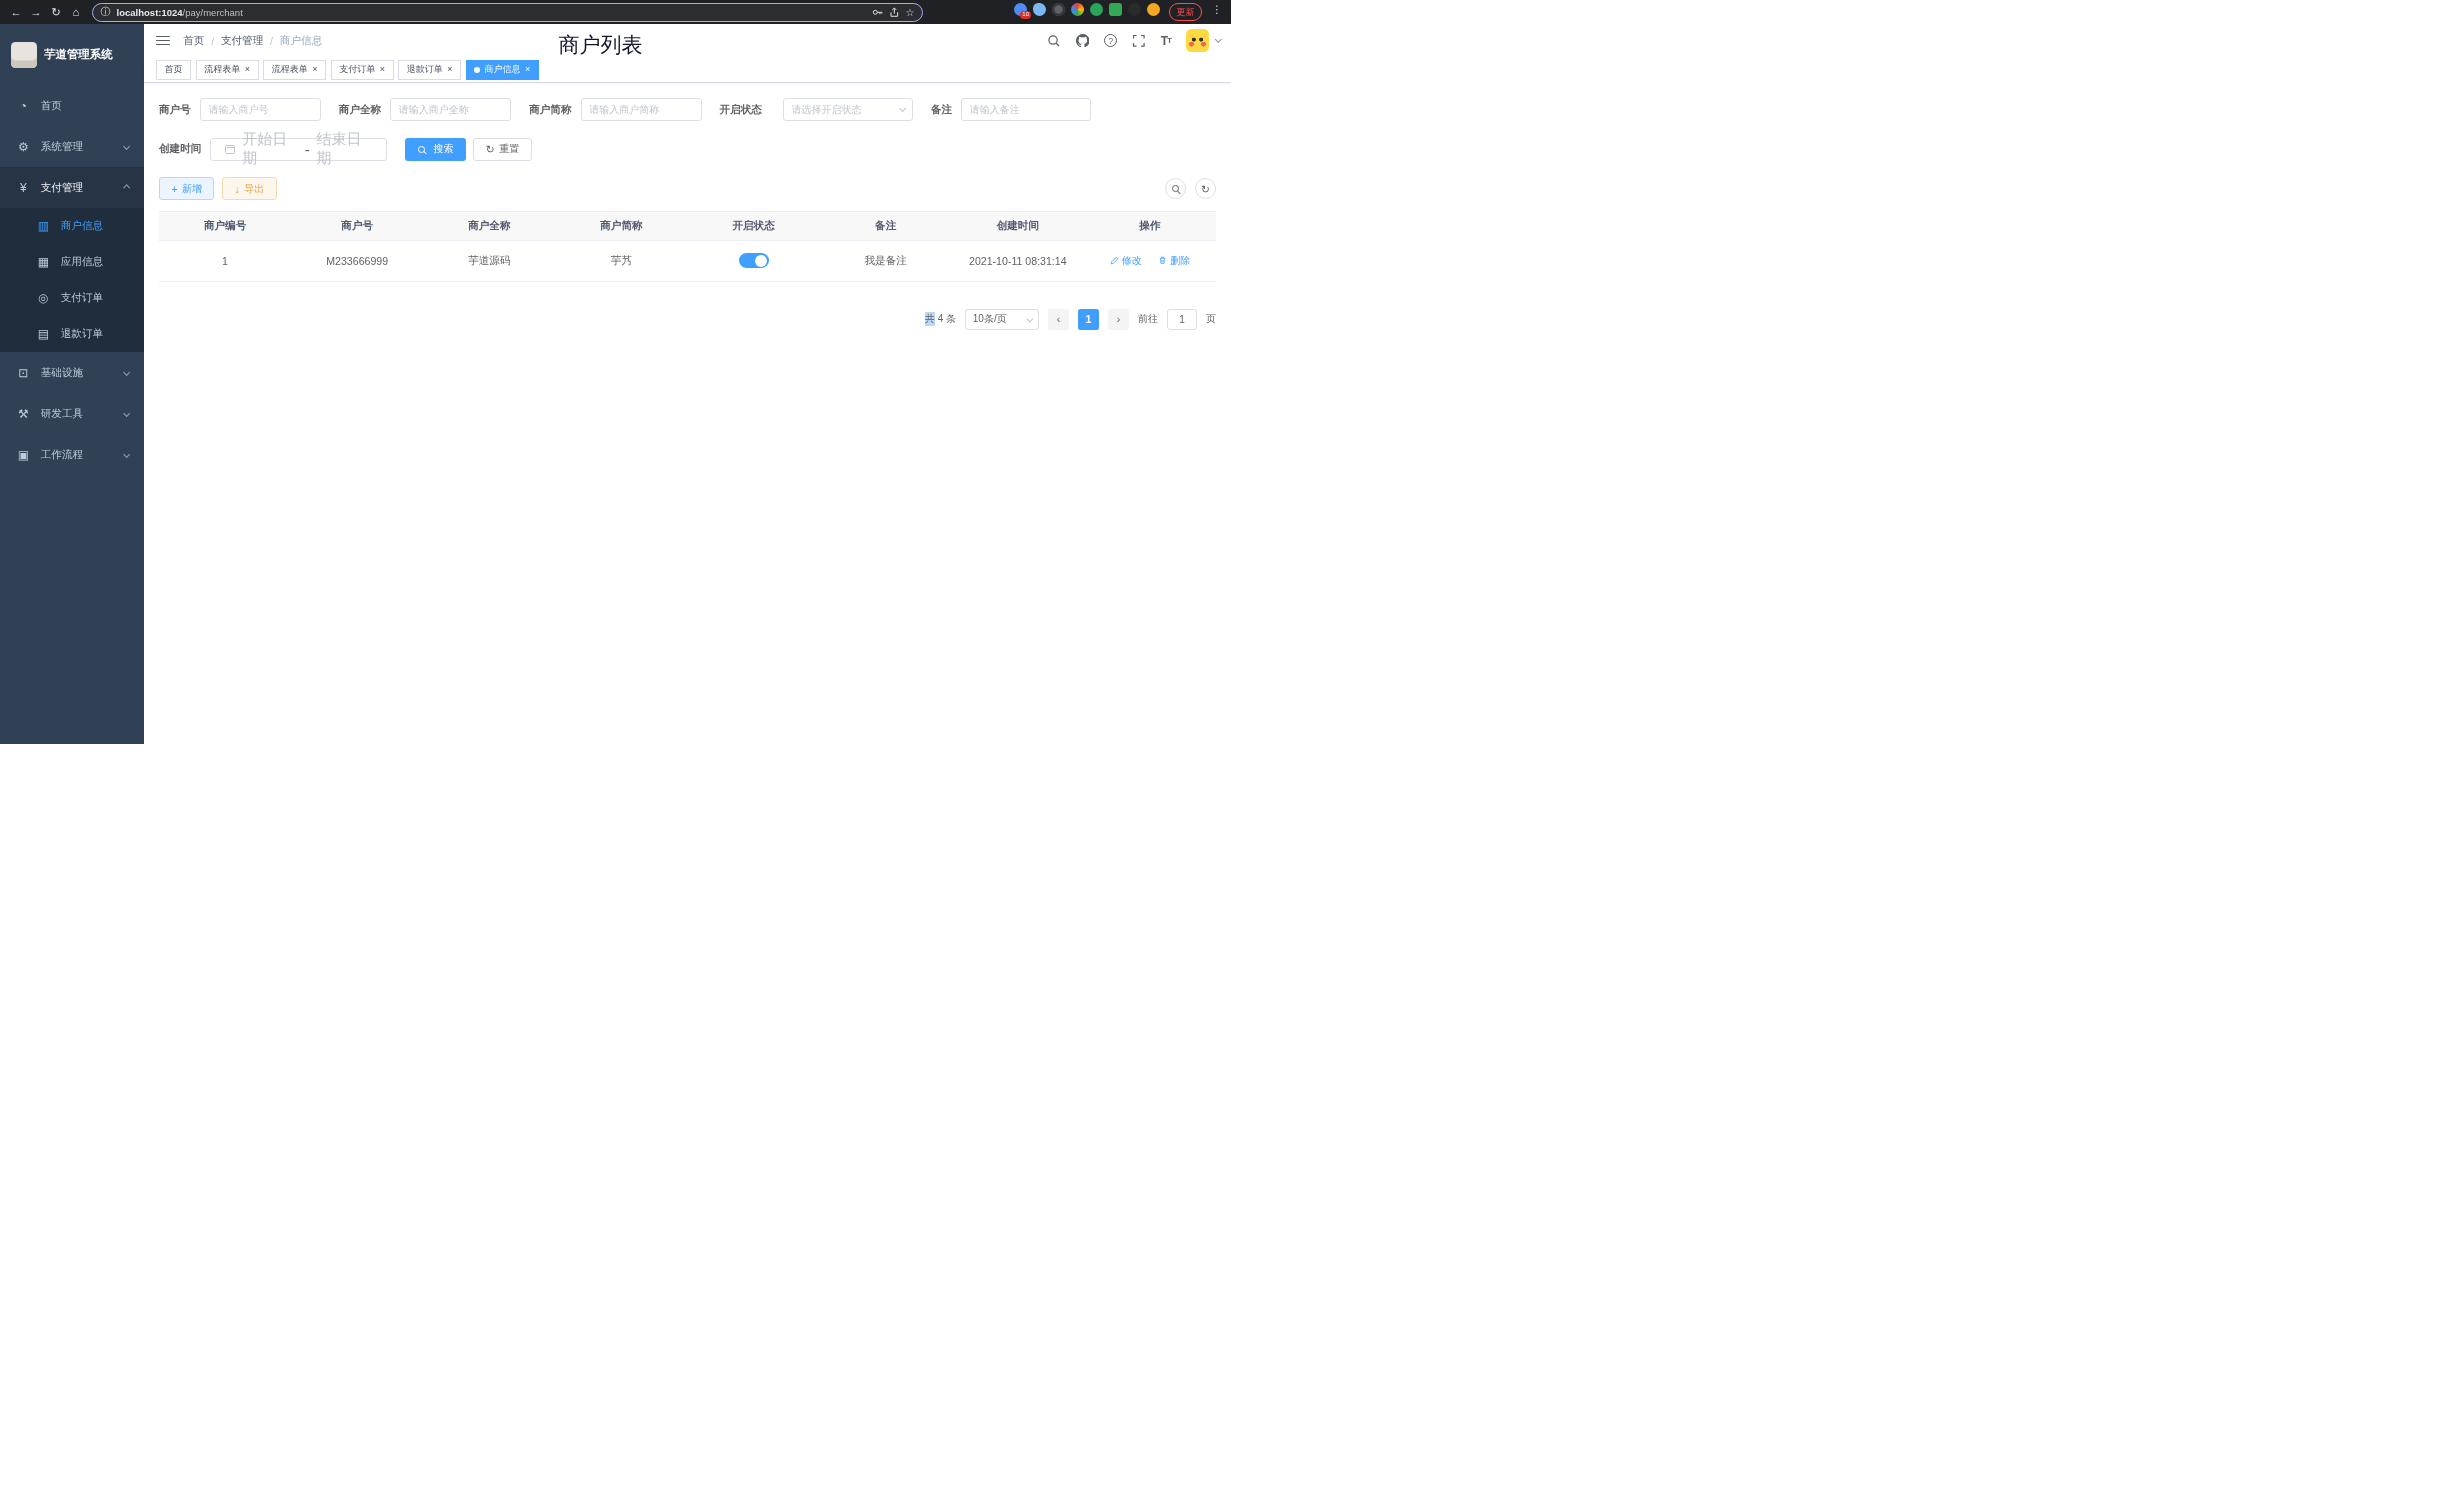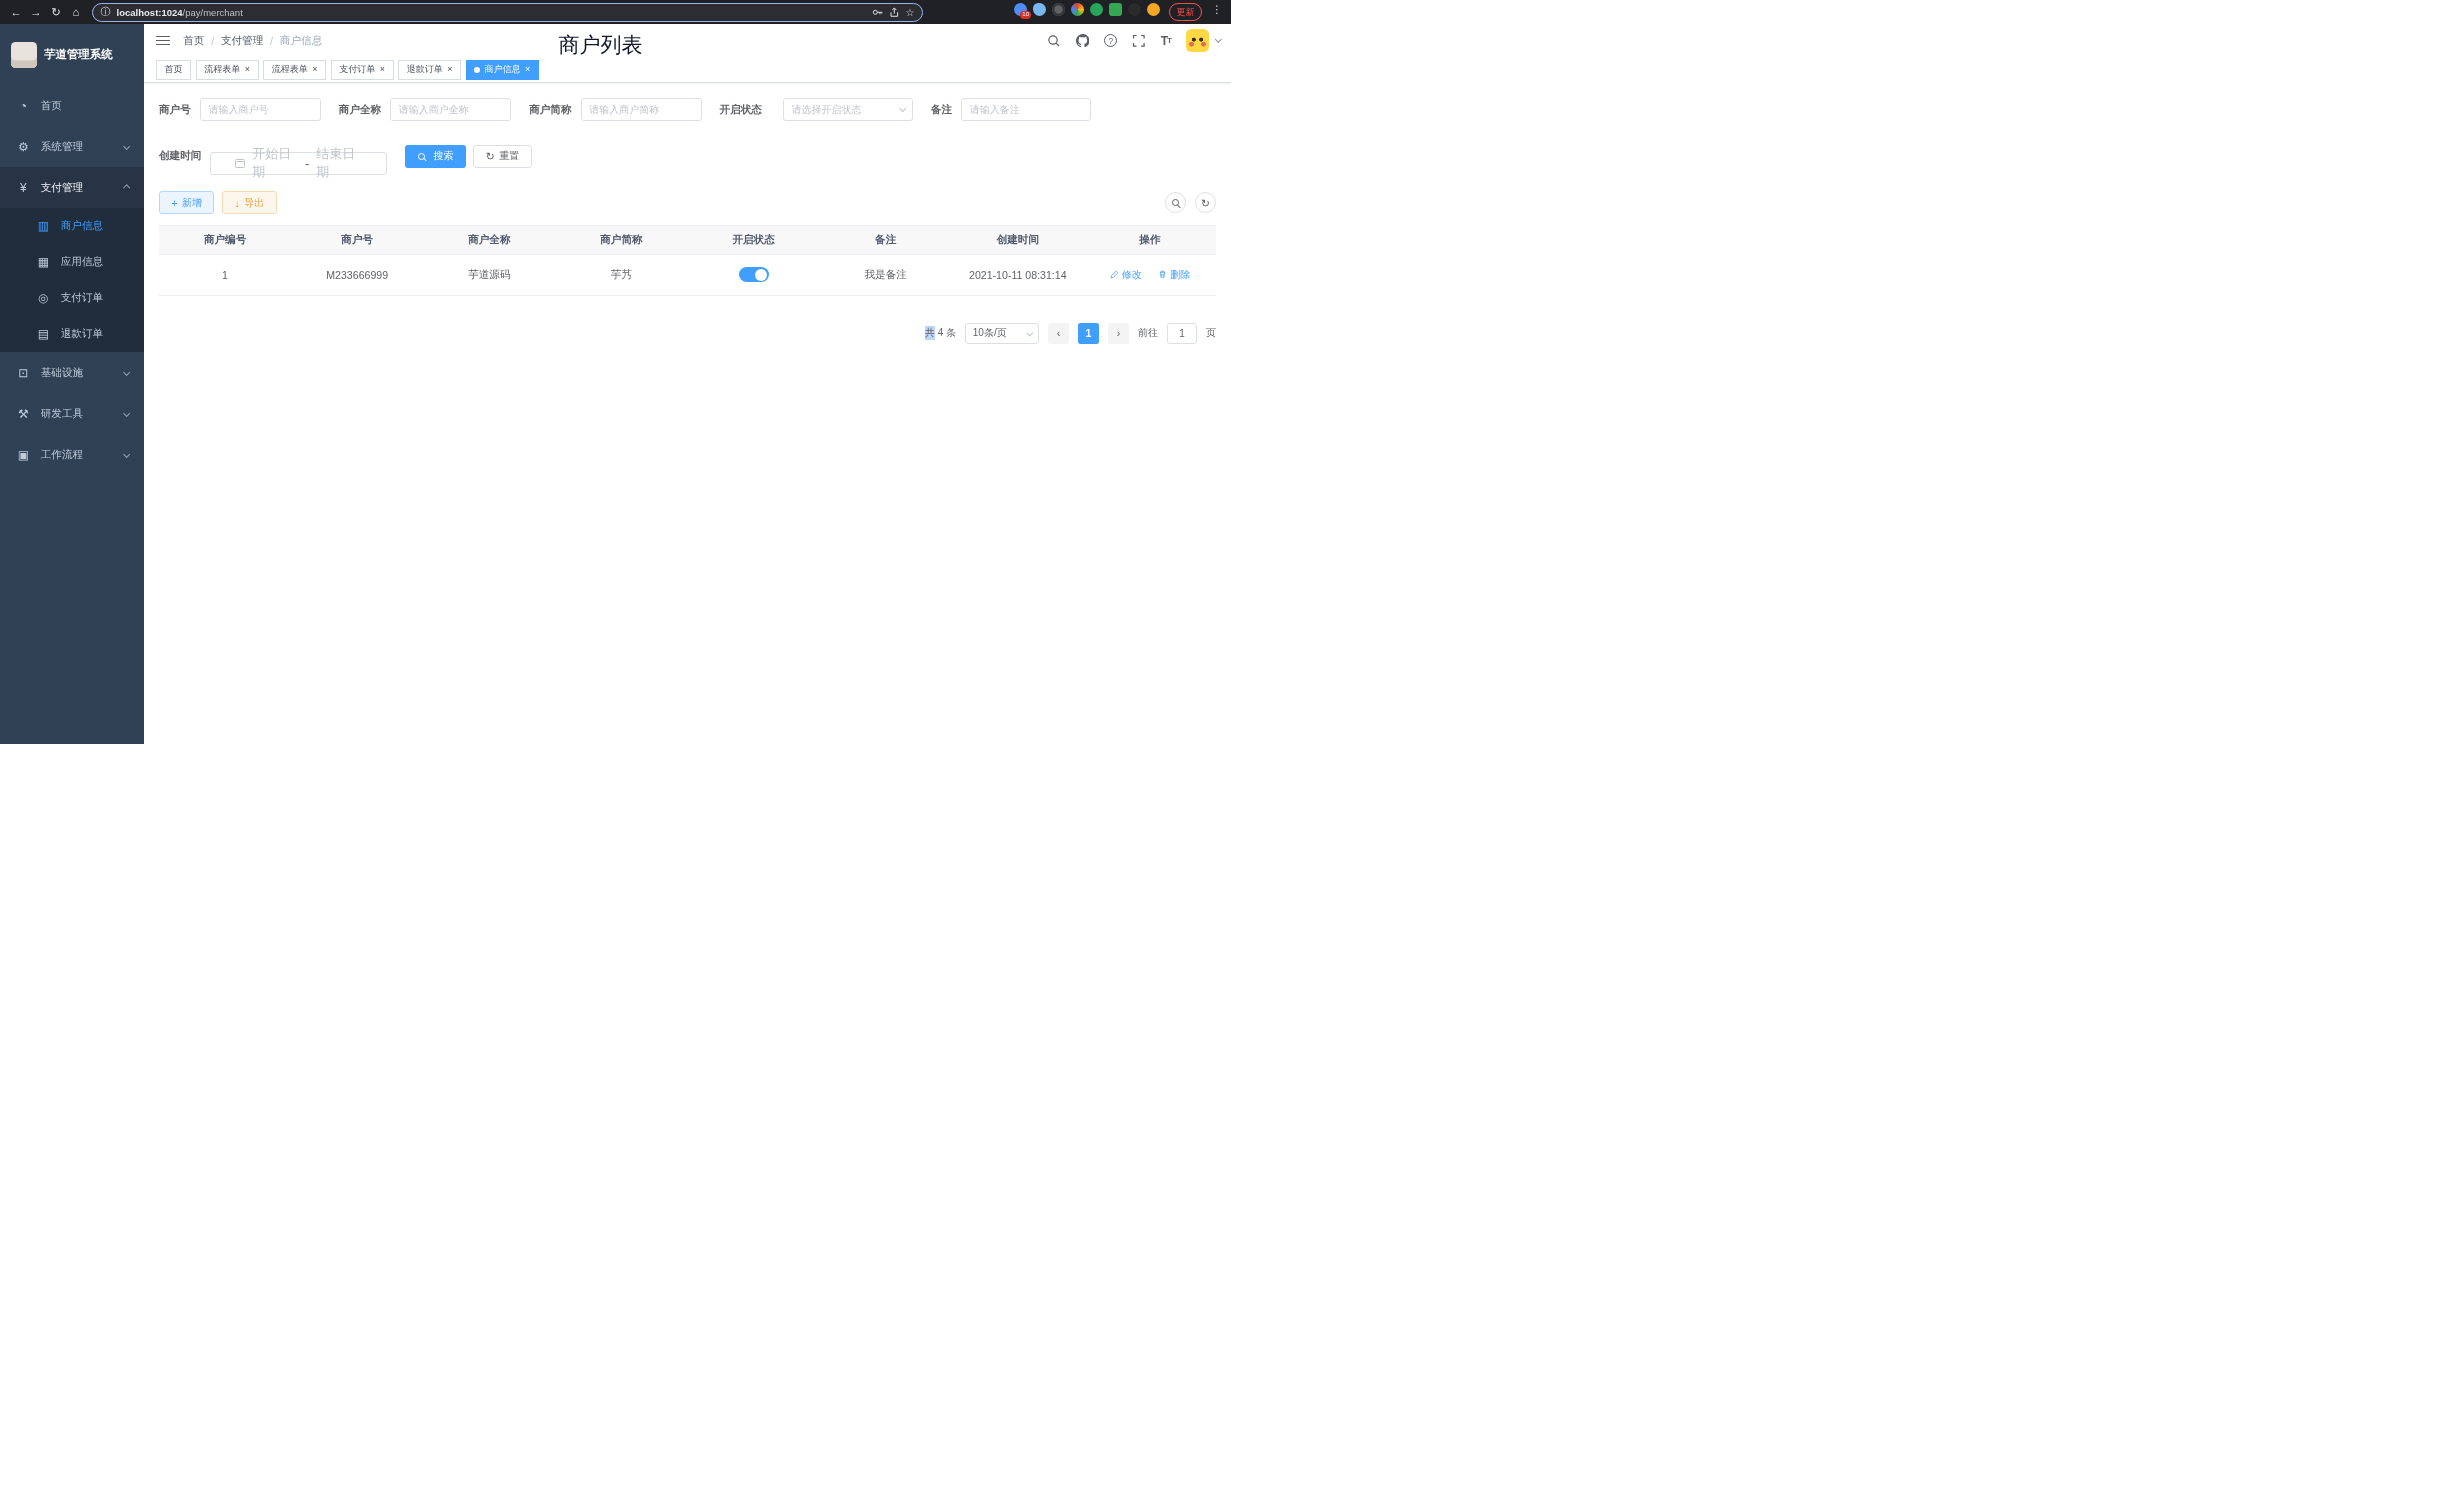--- a/index.html
+++ b/index.html
@@ -82,21 +82,21 @@
   
   .content { padding: 15px 15px 0 15px; flex: 1; }
   .filter-row { display: flex; align-items: center; gap: 18px; margin-bottom: 16.7px; }
   .f-item { display: flex; align-items: center; gap: 9px; }
   .f-label { font-size: 10.6px; color: #606266; font-weight: 700; white-space: nowrap; }
   .f-input { width: 121px; height: 23px; border: 0.8px solid #dcdfe6; border-radius: 3px; padding: 0 7.6px; font-size: 10px; color: #606266; outline: none; font-family: "Liberation Sans", sans-serif; }
   .f-input::placeholder { color: #c0c4cc; }
   .sel-wrap { position: relative; display: inline-flex; align-items: center; padding-left: 12px; }
   .sel-wrap .f-input { padding-right: 20px; }
   .sel-caret { position: absolute; right: 8.3px; width: 5.3px; height: 5.3px; border-right: 1.1px solid #c0c4cc; border-bottom: 1.1px solid #c0c4cc; transform: rotate(45deg) translateY(-1.5px); pointer-events: none; }
-  .date-range { width: 177px; height: 23px; border: 0.8px solid #dcdfe6; border-radius: 3px; display: flex; align-items: center; padding: 0 24px; gap: 6.8px; color: #c0c4cc; font-size: 13px; cursor: text; margin-top: 14px; }
+  .date-range { width: 177px; height: 23px; border: 0.8px solid #dcdfe6; border-radius: 3px; display: flex; align-items: center; padding: 0 14px; gap: 6.8px; color: #c0c4cc; font-size: 15px; cursor: text; }
   .cal-icon { width: 10px; height: 9px; border: 1px solid #c0c4cc; border-radius: 1.5px; position: relative; flex: 0 0 auto; }
   .cal-icon::before { content: ""; position: absolute; left: 0.8px; right: 0.8px; top: 1.5px; height: 1px; background: #c0c4cc; }
   .date-sep { color: #606266; }
   .btn { height: 23px; border-radius: 3px; font-size: 10px; padding: 0 11.4px; display: inline-flex; align-items: center; gap: 4.5px; cursor: pointer; border: 0.8px solid transparent; white-space: nowrap; font-family: "Liberation Sans", sans-serif; }
   .btn-primary { background: #409eff; color: #fff; gap: 9px; }
   .btn-plain { background: #fff; border-color: #dcdfe6; color: #606266; }
   .btn-add { background: #ecf5ff; border-color: #b3d8ff; color: #409eff; }
   .btn-export { background: #fdf6ec; border-color: #f5dab1; color: #e6a23c; }
   .mag { display: inline-block; width: 6.8px; height: 6.8px; border: 1.1px solid currentColor; border-radius: 50%; position: relative; }
   .mag::after { content: ""; position: absolute; width: 3.8px; height: 1.1px; background: currentColor; transform: rotate(45deg); right: -3px; bottom: -1.5px; }

